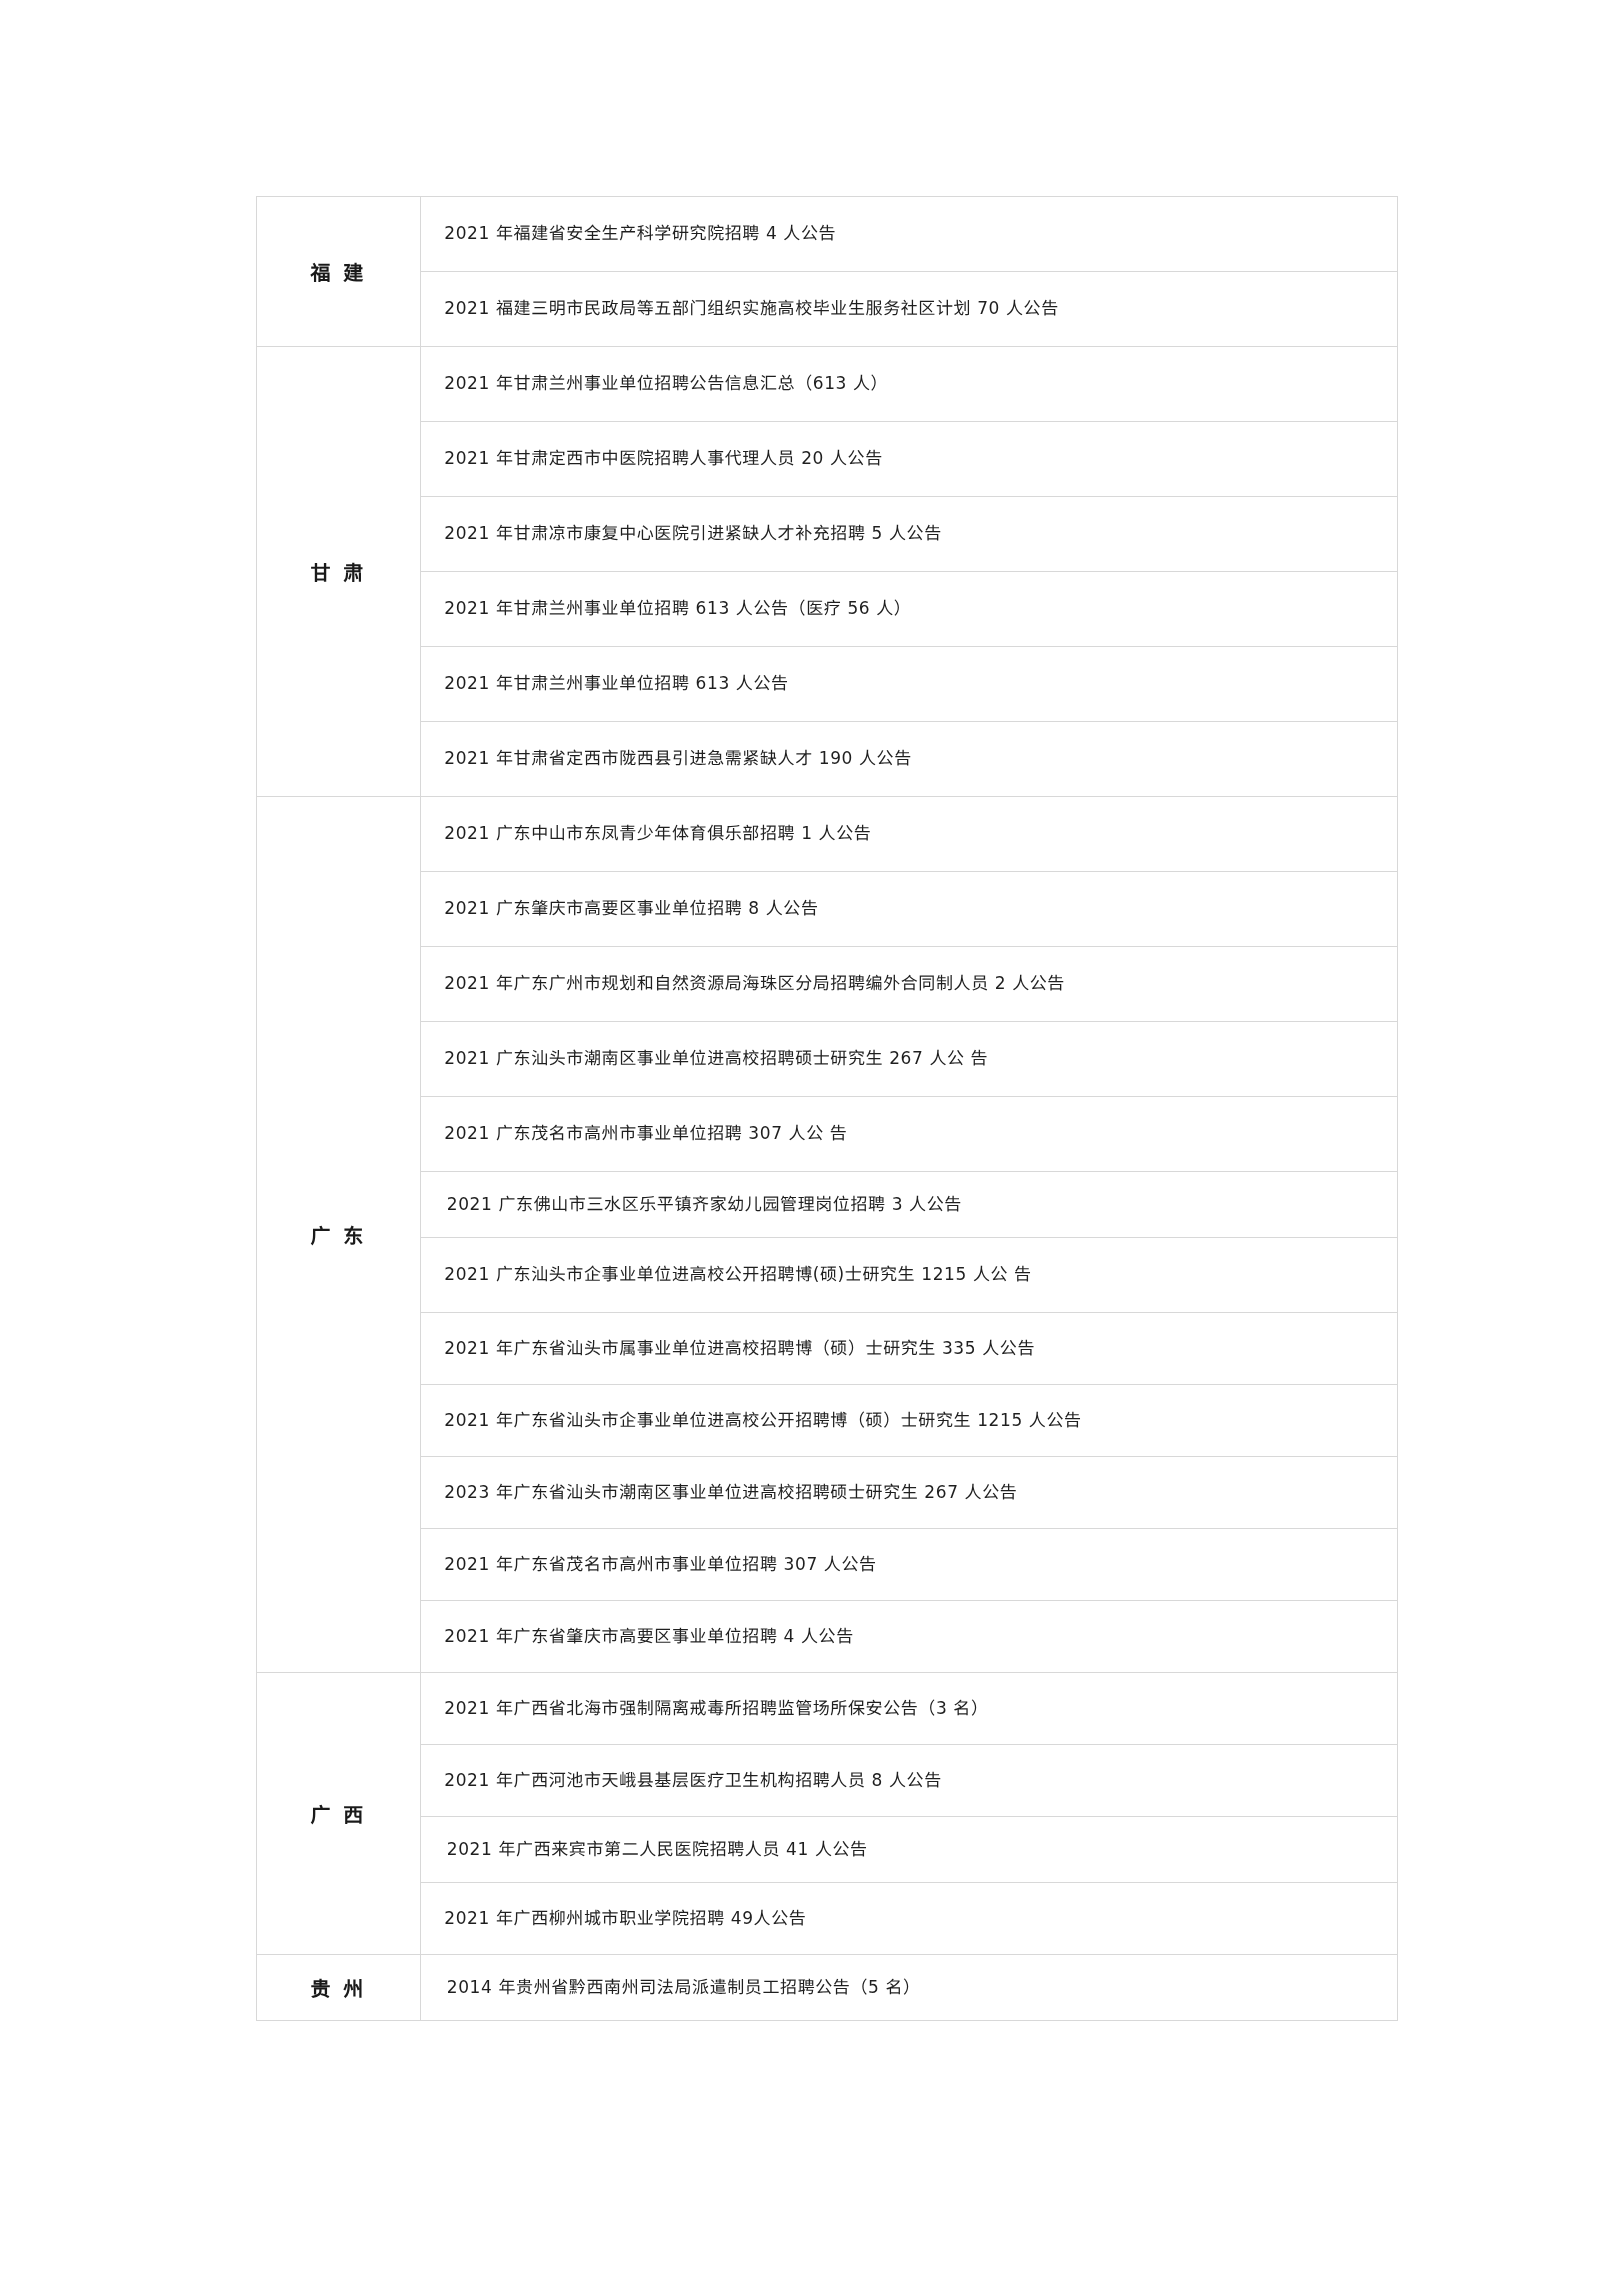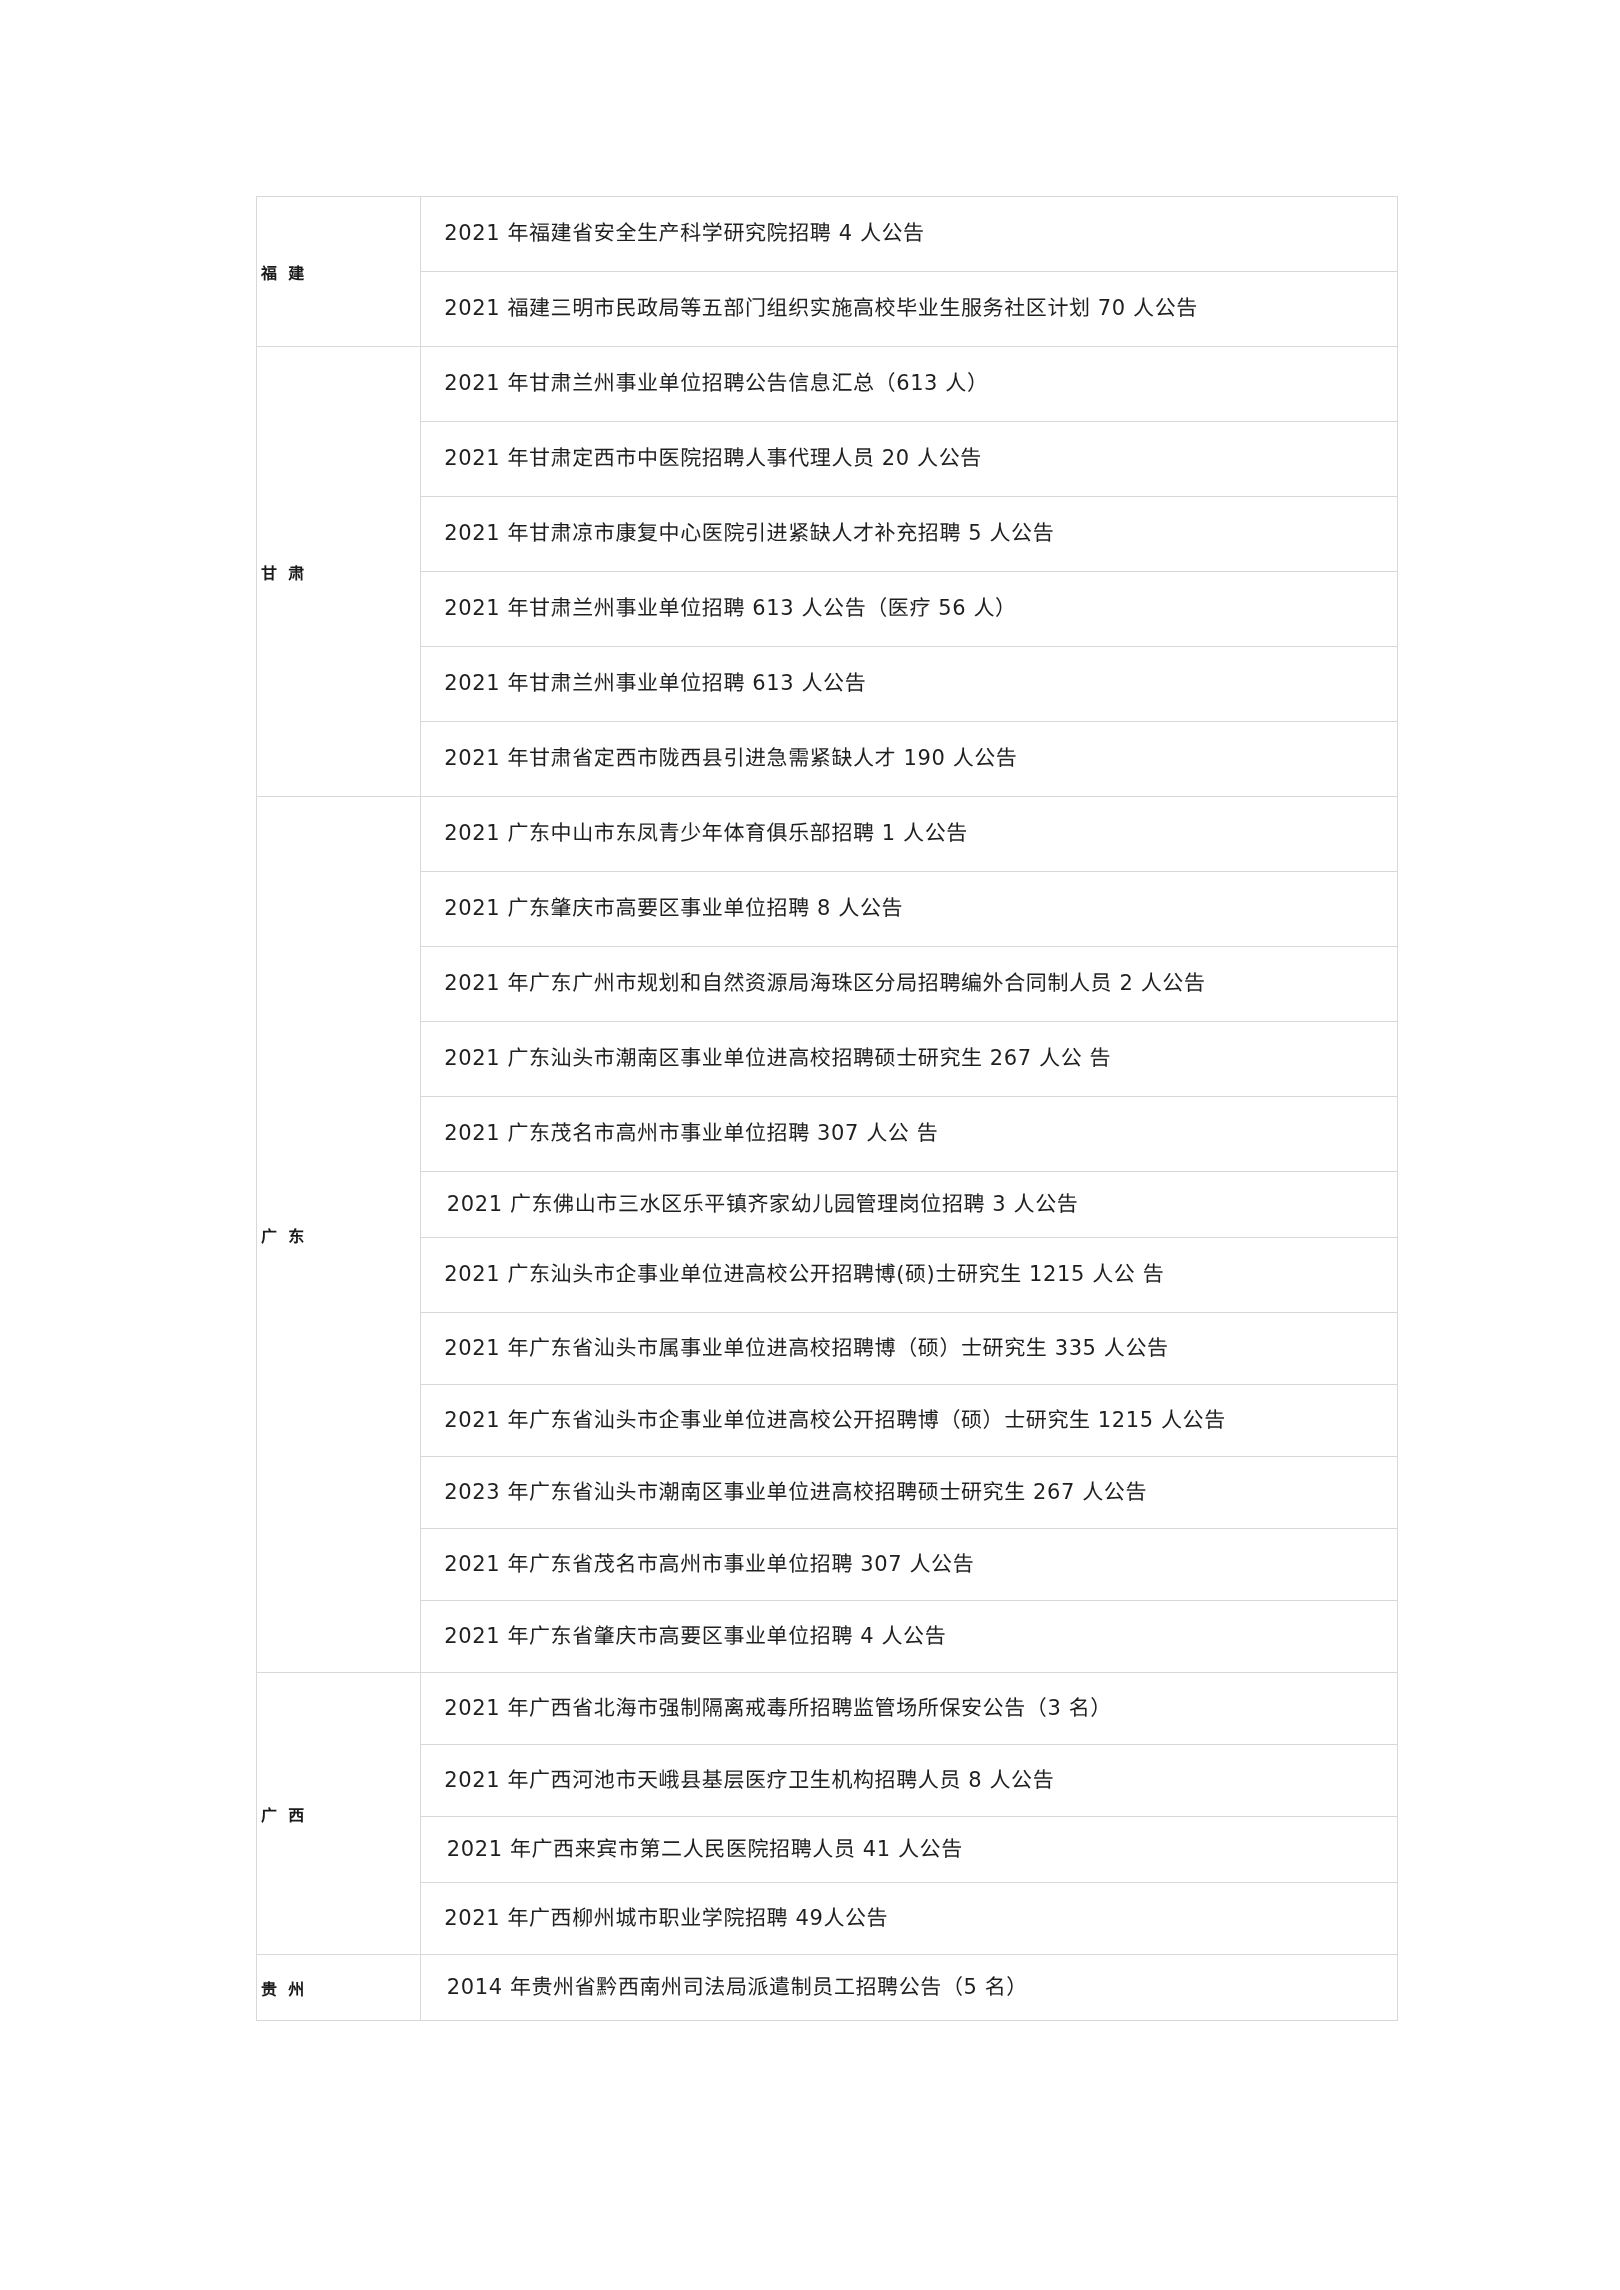--- a/index.html
+++ b/index.html
@@ -29,30 +29,31 @@
     width: 1108px;
     border-collapse: collapse;
     table-layout: fixed;
   }
   table.announce-table td {
     border: 1px solid #d8d8d8;
     vertical-align: middle;
   }
   td.region-cell {
     width: 155px;
-    font-size: 16px;
+    text-align: center;
+    font-size: 20px;
     font-weight: bold;
     letter-spacing: 2.9px;
     color: #1a1a1a;
     padding: 0 3.9px;
   }
   td.title-cell {
     width: 953px;
     padding: 0 0 0 23.5px;
-    font-size: 21px;
+    font-size: 17px;
     letter-spacing: 0.6px;
     color: #1f1f1f;
     height: 74px;
     line-height: 1.5;
     white-space: nowrap;
     overflow: hidden;
   }
   td.title-cell.short {
     height: 71px;
   }

